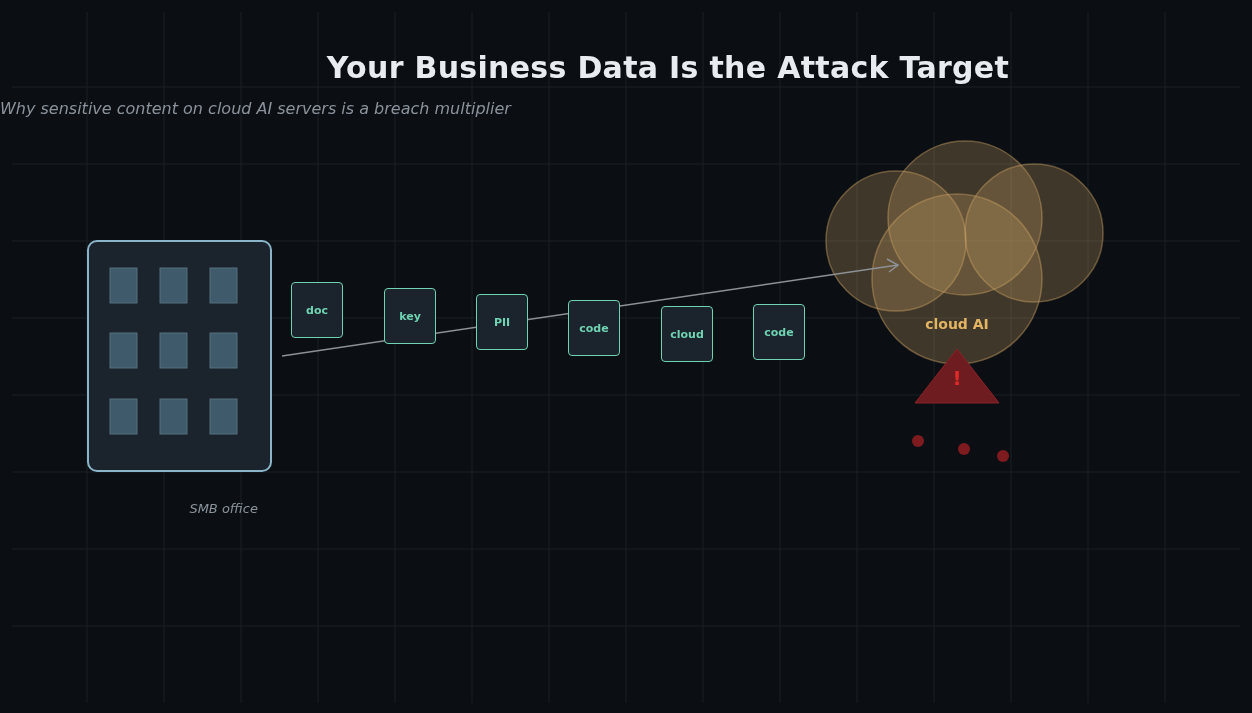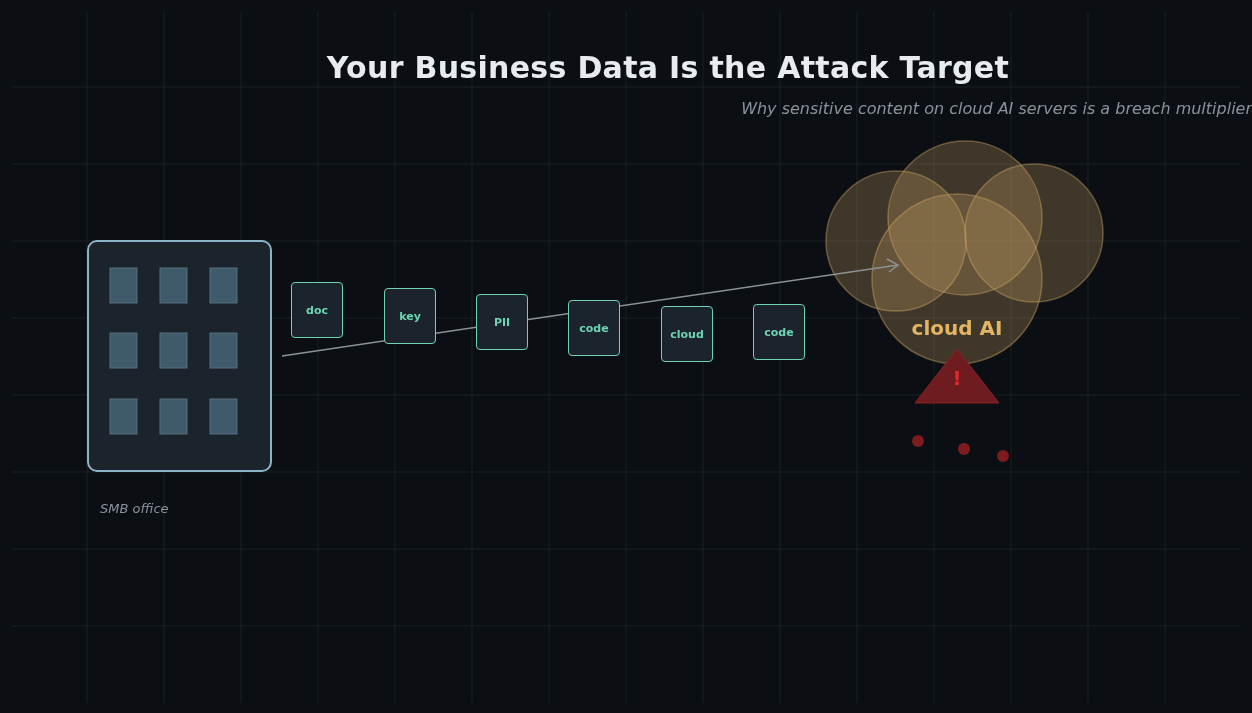--- a/index.html
+++ b/index.html
@@ -1,22 +1,22 @@
 <!DOCTYPE html>
 <html><head>
 <meta charset="utf-8">
 <style>
   html, body { margin:0; padding:0; }
   body { width:1252px; height:713px; background:#0b0f13; overflow:hidden; position:relative; font-family:"DejaVu Sans", sans-serif; }
   svg.stage { position:absolute; left:0; top:0; }
   .title { position:absolute; left:0; width:1252px; top:50px; text-align:center; font-size:30px; font-weight:bold; color:#e8ecf0; letter-spacing:0.3px;margin-left:42px; }
-  .subtitle { position:absolute; left:0; width:1252px; top:99px; text-align:right; font-size:16px; font-style:italic; color:#8a929c; }
-  .office-label { position:absolute; left:100px; width:158px; top:501px; text-align:left; font-size:13px; font-style:italic; color:#8a939c; }
+  .subtitle { position:absolute; left:0; width:1252px; top:99px; text-align:left; font-size:16px; font-style:italic; color:#8a929c; }
+  .office-label { position:absolute; left:100px; width:158px; top:501px; text-align:right; font-size:13px; font-style:italic; color:#8a939c; }
   .chip { position:absolute; width:52px; height:56px; box-sizing:border-box; border:1.5px solid #6fd3b1; border-radius:4px; background:#1b232c; color:#6fd3b1; font-size:11px; font-weight:bold; display:flex; align-items:center; justify-content:center; }
-  .cloud-label { position:absolute; left:900px; width:114px; top:316px; text-align:center; font-size:20px; font-weight:bold; color:#e3b463; }
+  .cloud-label { position:absolute; left:900px; width:114px; top:316px; text-align:center; font-size:14px; font-weight:bold; color:#e3b463; }
   .warn-mark { position:absolute; left:946px; width:22px; top:366px; text-align:center; font-size:20px; font-weight:bold; color:#e02a2a; }
 </style>
 </head>
 <body>
 
 <svg class="stage" width="1252" height="713">
 
   <g stroke="#1a2026" stroke-width="1">
     <line x1="87" y1="12" x2="87" y2="703"></line>
       <line x1="164" y1="12" x2="164" y2="703"></line>

